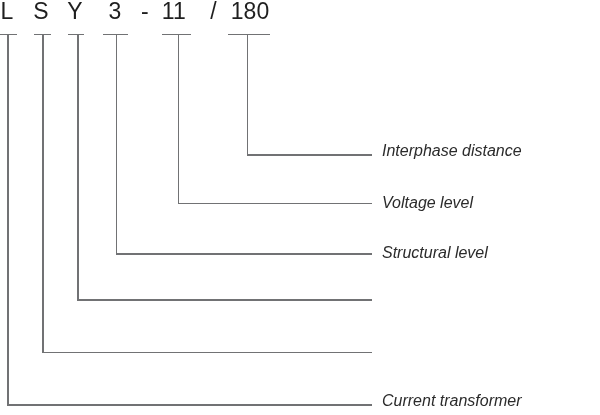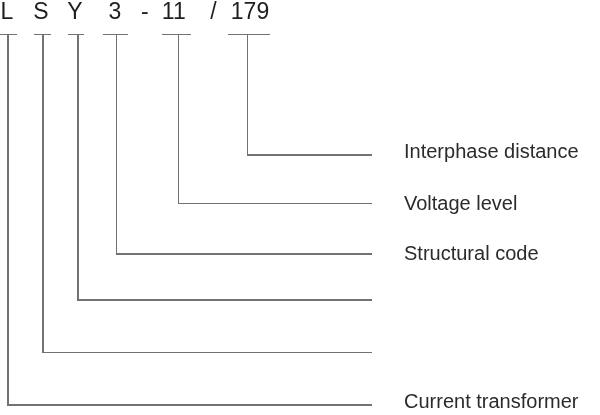--- a/index.html
+++ b/index.html
@@ -39,55 +39,56 @@
     width:1.4px;
     background:var(--line);
   }
   .hline{
     position:absolute;
     height:1.4px;
     background:var(--line);
   }
   .legend-label{
     position:absolute;
-    left:404px;
-    font-size:20px;
+    left:382px;
+    font-size:16px;
     line-height:26px;
     color:var(--label-text);
     white-space:nowrap;
+    font-style:italic;
   }
 </style>
 </head>
 <body>
 
 <div class="diagram">
 
   <span class="code-char" style="left:6.8px">L</span>
   <span class="code-char" style="left:40.8px">S</span>
   <span class="code-char" style="left:75px">Y</span>
   <span class="code-char" style="left:115px">3</span>
   <span class="code-char" style="left:144.8px">-</span>
   <span class="code-char" style="left:173.8px">11</span>
   <span class="code-char" style="left:213.5px">/</span>
-  <span class="code-char" style="left:250px">179</span>
+  <span class="code-char" style="left:250px">180</span>
 
   <div class="tbar" style="left:228px;   top:33.8px;  width:42px"></div>
   <div class="vline" style="left:246.8px; top:33.8px;  height:122px"></div>
   <div class="hline" style="left:246.8px; top:154.4px; width:125.2px"></div>
   <span class="legend-label" style="top:138px">Interphase distance</span>
 
   <div class="tbar" style="left:162px;   top:33.8px;  width:28.5px"></div>
   <div class="vline" style="left:177.5px; top:33.8px;  height:170.4px"></div>
   <div class="hline" style="left:177.5px; top:202.8px; width:194.5px"></div>
   <span class="legend-label" style="top:190px">Voltage level</span>
 
   <div class="tbar" style="left:103px;   top:33.8px;  width:25px"></div>
   <div class="vline" style="left:115.8px; top:33.8px;  height:220.8px"></div>
   <div class="hline" style="left:115.8px; top:253.2px; width:256.2px"></div>
-  <span class="legend-label" style="top:240px">Structural code</span>
+  <span class="legend-label" style="top:240px">Structural level</span>
 
   <div class="tbar" style="left:67.5px;  top:33.8px;  width:16px"></div>
   <div class="vline" style="left:77.2px;  top:33.8px;  height:267px"></div>
   <div class="hline" style="left:77.2px;  top:299.4px; width:294.8px"></div>
 
   <div class="tbar" style="left:33.5px;  top:33.8px;  width:17px"></div>
   <div class="vline" style="left:42.2px;  top:33.8px;  height:319.3px"></div>
   <div class="hline" style="left:42.2px;  top:351.7px; width:329.8px"></div>
 
   <div class="tbar" style="left:0;       top:33.8px;  width:17px"></div>

